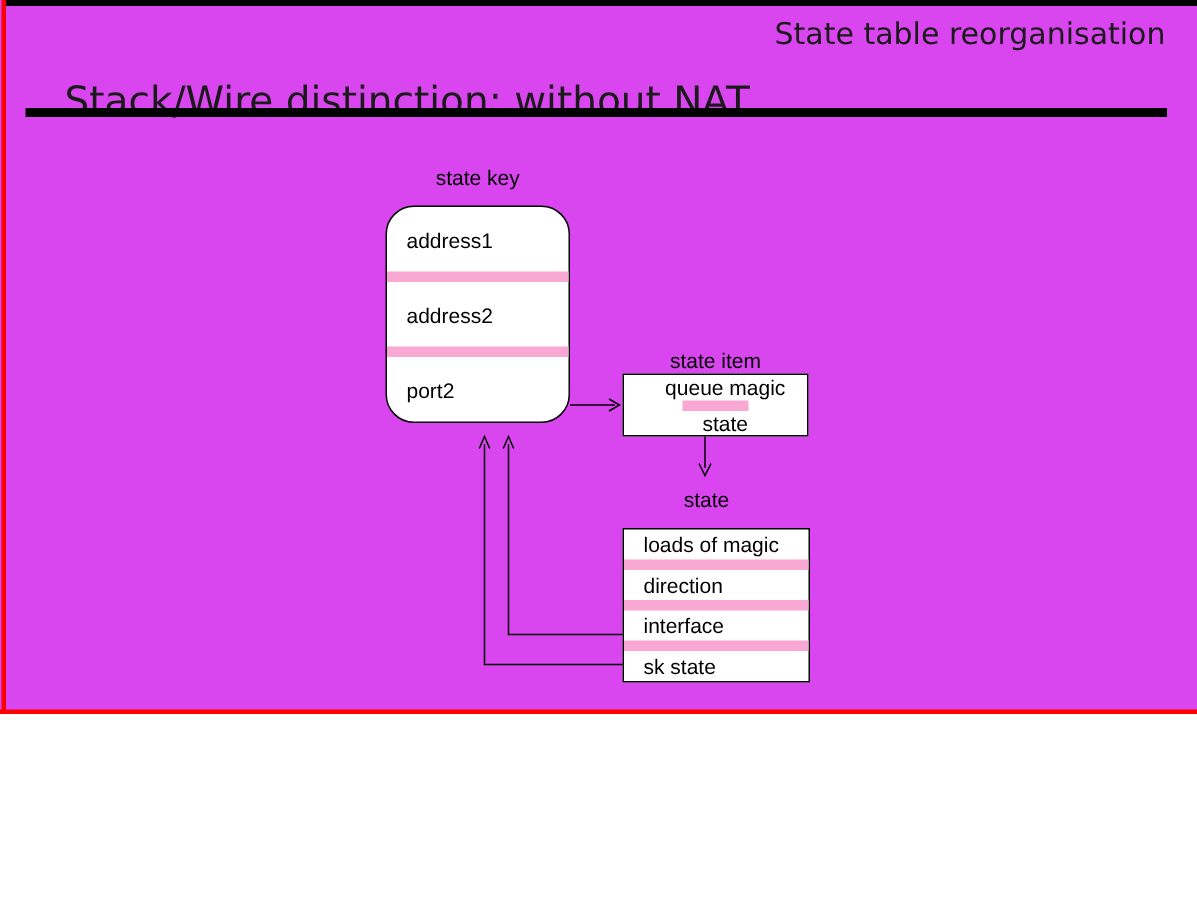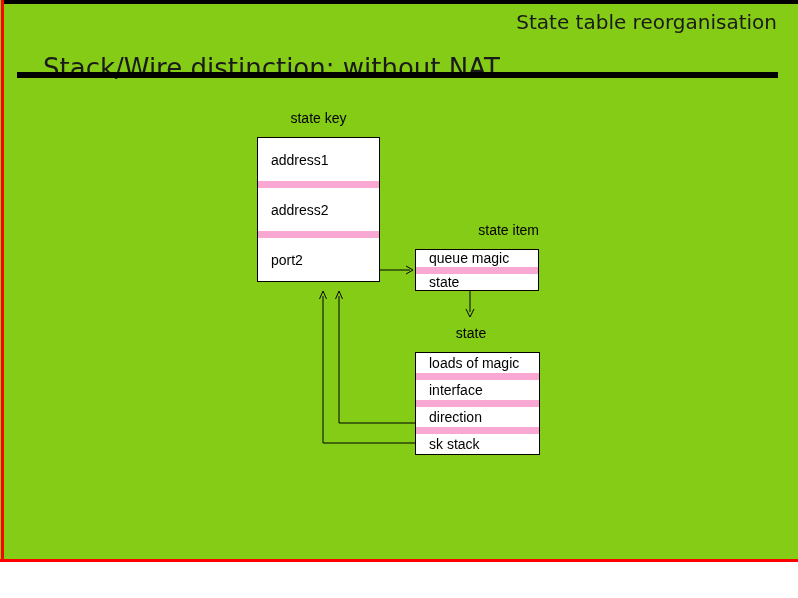--- a/index.html
+++ b/index.html
@@ -4,22 +4,22 @@
 <style>
   html, body {
     margin: 0;
     padding: 0;
     background: #ffffff;
     font-family: "DejaVu Sans", sans-serif;
   }
   .slide {
     position: relative;
     width: 798px;
-    height: 562px;
-    background: #84cc16;
+    height: 476px;
+    background: #d946ef;
     overflow: hidden;
   }
   
   .top-rule {
     position: absolute;
     left: 4px; top: 0; right: 0;
     height: 4px;
     background: var(--ink, #000);
   }
   .left-rule {
@@ -85,23 +85,23 @@
     padding-left: 13px;
     font-family: "Liberation Sans", sans-serif;
     font-size: 14px;
     color: #000;
     white-space: nowrap;
   }
   .tbl .row + .row {
     border-top: 7px solid #f9a8d4;
   }
   #lbl-state-key   { left: 257px; top: 110px; width: 123px; }
-  #tbl-state-key   { left: 257px; top: 137px; width: 123px; height: 145px; }
-  #lbl-state-item  { left: 415px; top: 222px; width: 124px; text-align: right; }
-  #tbl-state-item  { left: 415px; top: 249px; width: 124px; height: 42px; }
+  #tbl-state-key   { left: 257px; top: 137px; width: 123px; height: 145px; border-radius: 19px; }
+  #lbl-state-item  { left: 415px; top: 232px; width: 124px; }
+  #tbl-state-item  { left: 415px; top: 249px; width: 124px; height: 42px; align-items: center; }
   #lbl-state       { left: 415px; top: 325px; width: 112px; }
   #tbl-state       { left: 415px; top: 352px; width: 125px; height: 103px; }
   
   .connectors {
     position: absolute;
     left: 0; top: 0;
     pointer-events: none;
   }
   .connectors path {
     stroke: #000;
@@ -131,23 +131,23 @@
 
   <div class="tbl-label" id="lbl-state-item">state item</div>
   <div class="tbl" id="tbl-state-item">
     <div class="row">queue magic</div>
     <div class="row">state</div>
   </div>
 
   <div class="tbl-label" id="lbl-state">state</div>
   <div class="tbl" id="tbl-state">
     <div class="row">loads of magic</div>
+    <div class="row">direction</div>
     <div class="row">interface</div>
-    <div class="row">direction</div>
-    <div class="row">sk stack</div>
+    <div class="row">sk state</div>
   </div>
 
   <svg class="connectors" width="798" height="598" viewBox="0 0 798 598">
 
     <g>
       <path d="M380,270 H410"></path>
       <path d="M406,266 L413,270 L406,274"></path>
     </g>
 
     <g>

